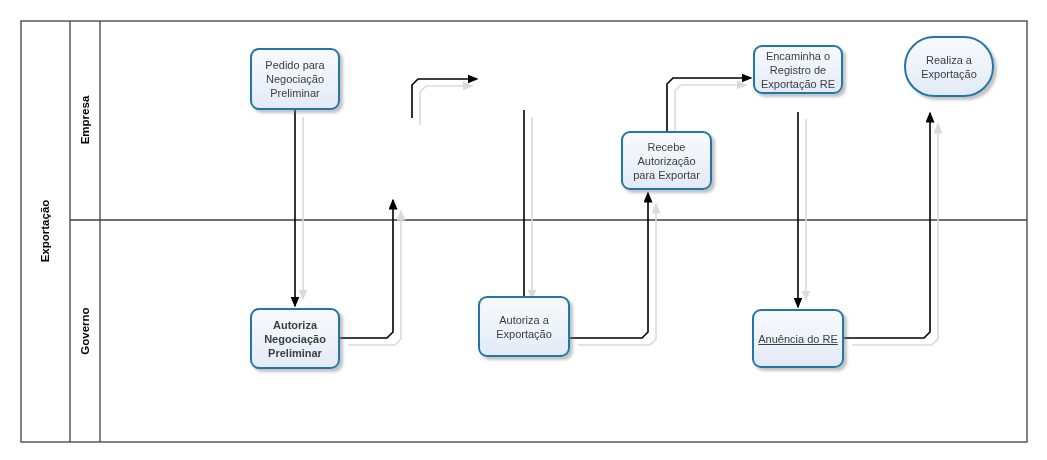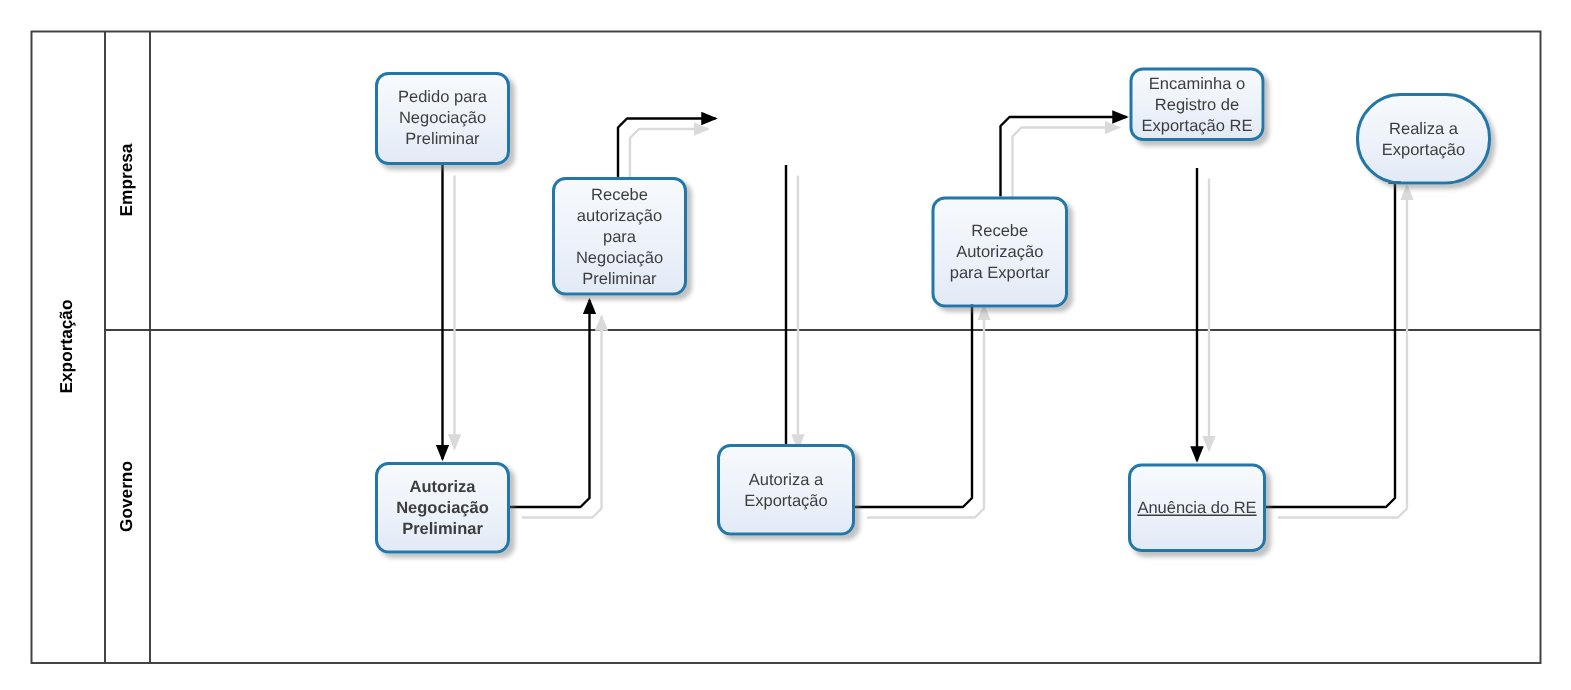--- a/index.html
+++ b/index.html
@@ -92,22 +92,21 @@
       <path d="M844,338 L924,338 L930,332 L930,113" marker-end="url(#arrB)"></path>
     </g>
   </svg>
 
   <div class="vlabel" style="left:-9px; top:225px; width:108px; height:12px;">Exportação</div>
 
   <div class="vlabel" style="left:31px; top:114px; width:108px; height:12px;">Empresa</div>
   <div class="vlabel" style="left:31px; top:325px; width:108px; height:12px;">Governo</div>
 
   <div class="task" style="left:250px; top:48px;  width:90px; height:62px;">Pedido para Negociação Preliminar</div>
-  <div class="task" style="left:368px; top:118px; width:90px; height:79px;">Recebe autorização para Negociação Preliminar</div>
-  <div class="task" style="left:621px; top:131px; width:91px; height:74px;">Recebe Autorização para Exportar</div>
+  <div class="task" style="left:621px; top:131px; width:91px; height:59px;">Recebe Autorização para Exportar</div>
   <div class="task" style="left:753px; top:45px;  width:90px; height:49px;">Encaminha o Registro de Exportação RE</div>
-  <div class="task" style="left:904px; top:62px;  width:90px; height:61px;border-radius:30px;">Realiza a Exportação</div>
+  <div class="task" style="left:904px; top:36px;  width:90px; height:61px;border-radius:30px;">Realiza a Exportação</div>
 
   <div class="task" style="left:250px; top:308px; width:90px; height:61px;font-weight:bold;">Autoriza Negociação Preliminar</div>
   <div class="task" style="left:478px; top:296px; width:92px; height:61px;">Autoriza a Exportação</div>
   <div class="task" style="left:752px; top:309px; width:92px; height:59px;text-decoration:underline;">Anuência do RE</div>
 
 </div>
 
 </body></html>

